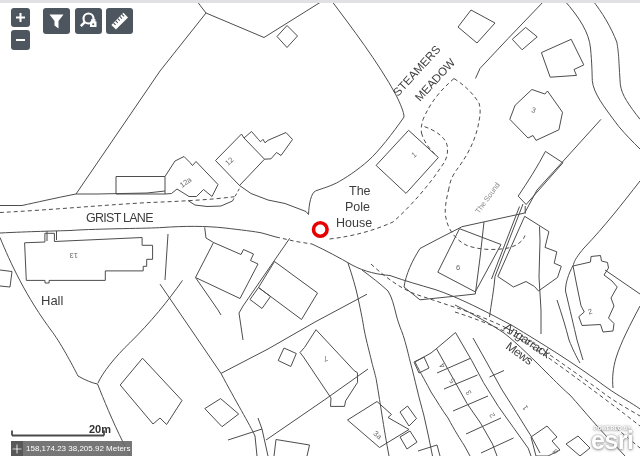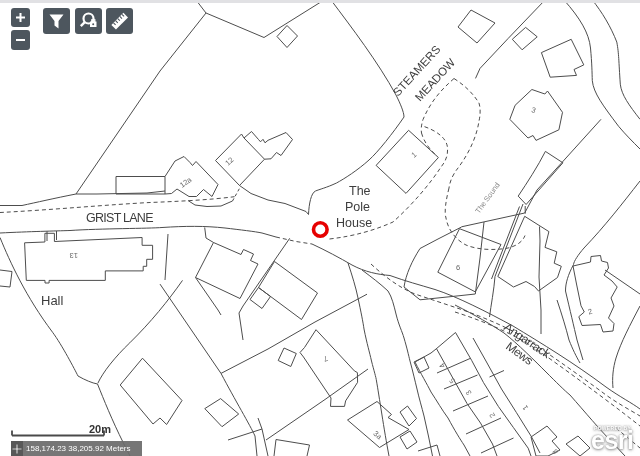--- a/index.html
+++ b/index.html
@@ -284,21 +284,21 @@
 <path d="M8,10 v3 M11,10 v3 M14,10 v3 M17,10 v3 M20,10 v3" stroke="#4d565e" stroke-width="1.1"></path>
 </g>
 </svg>
 </div>
 
 <svg style="position:absolute;left:0px;top:420px" width="120" height="20">
 <path d="M12,15.5 H104 M12,10.5 V15.5 M104,10.5 V15.5" stroke="#4a4a4a" stroke-width="1.8" fill="none"></path>
 <text x="89" y="13" font-size="11" font-weight="bold" fill="#333" font-family="Liberation Sans, sans-serif">20m</text>
 </svg>
 
-<div style="position:absolute;left:11px;top:441px;width:131px;height:15px;background:rgba(106,106,106,0.92);color:#fff;font-size:8px;line-height:15px;white-space:nowrap;overflow:hidden">
+<div style="position:absolute;left:11px;top:441px;width:121px;height:15px;background:rgba(106,106,106,0.92);color:#fff;font-size:8px;line-height:15px;white-space:nowrap;overflow:hidden">
 <span style="display:inline-block;width:12px;height:15px;background:#585858;vertical-align:top;text-align:center">
 <svg width="10" height="10" style="margin-top:2.5px">
           <path d="M5,0.5 V9.5 M0.5,5 H9.5" stroke="#ccc" stroke-width="1.2"></path>
           <circle cx="5" cy="5" r="1" fill="#ccc"></circle>
         </svg>
 </span><span style="margin-left:3px">158,174.23 38,205.92 Meters</span>
 </div>
 
 <div style="position:absolute;left:591px;top:425px;color:#fff;text-shadow:0 0 2px rgba(130,130,130,0.95),0 1px 3px rgba(130,130,130,0.8)">
 <div style="font-size:5px;font-weight:bold;letter-spacing:0.3px;margin-left:3px">POWERED BY</div>

